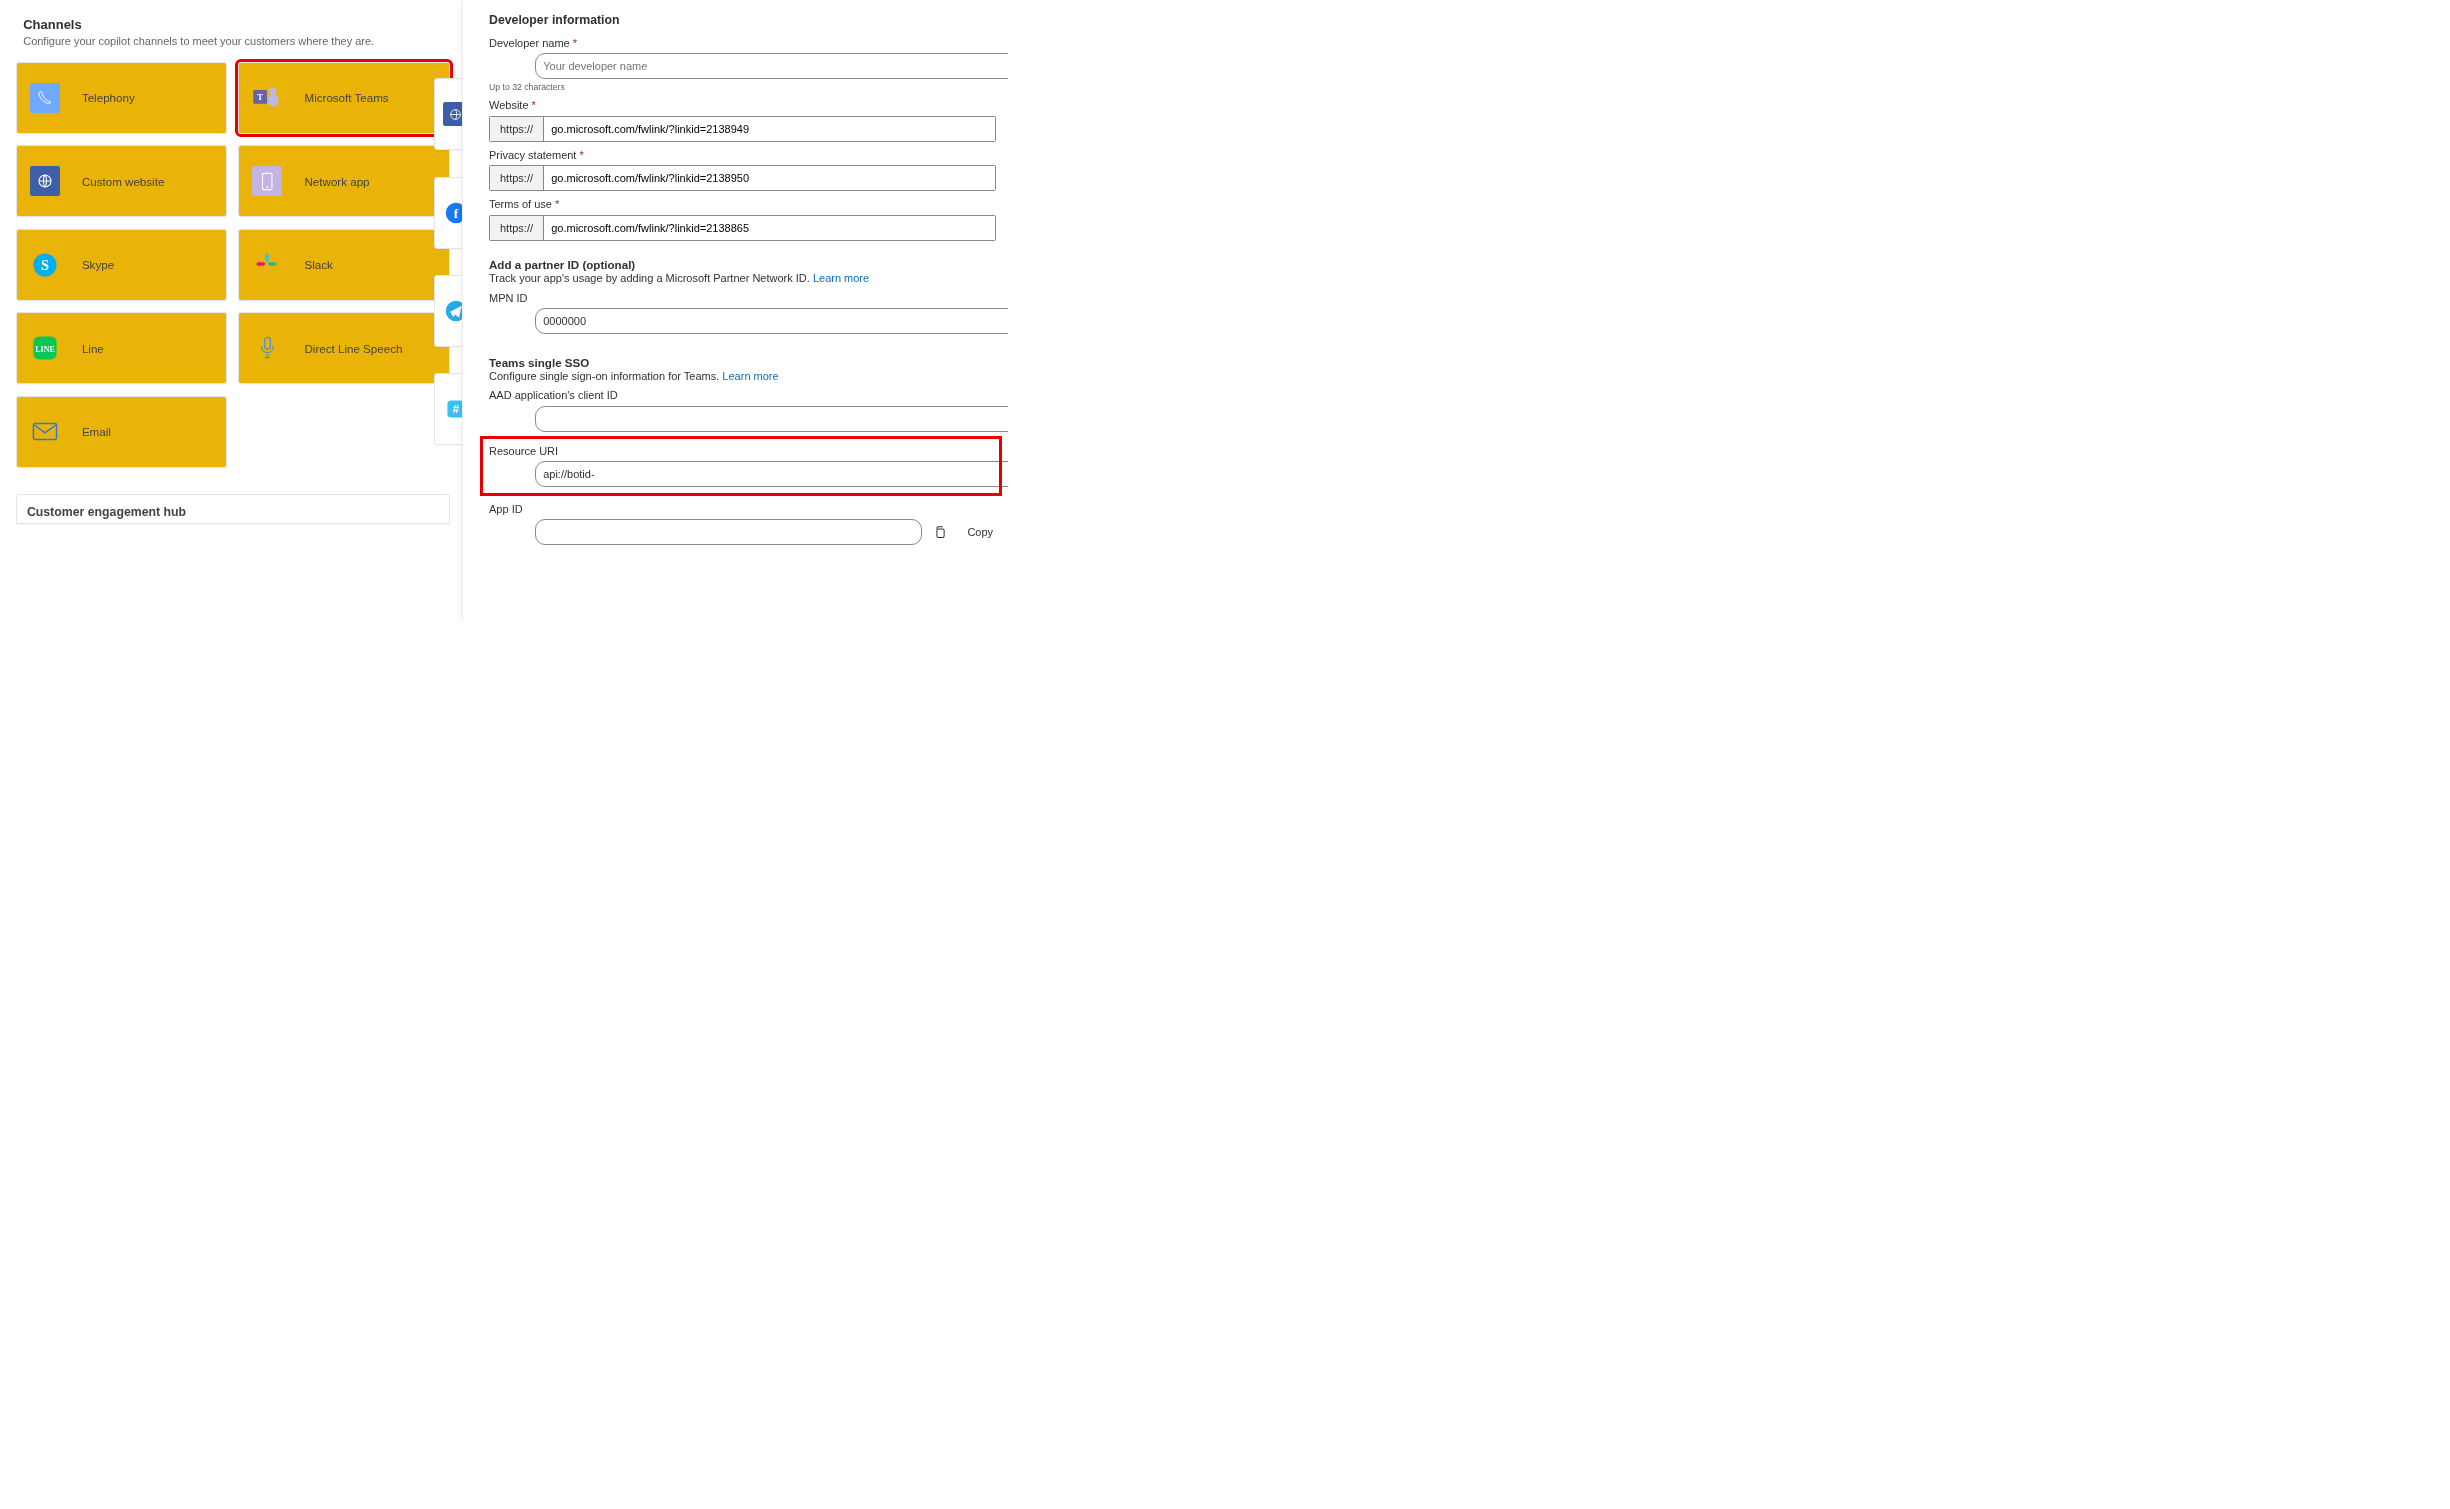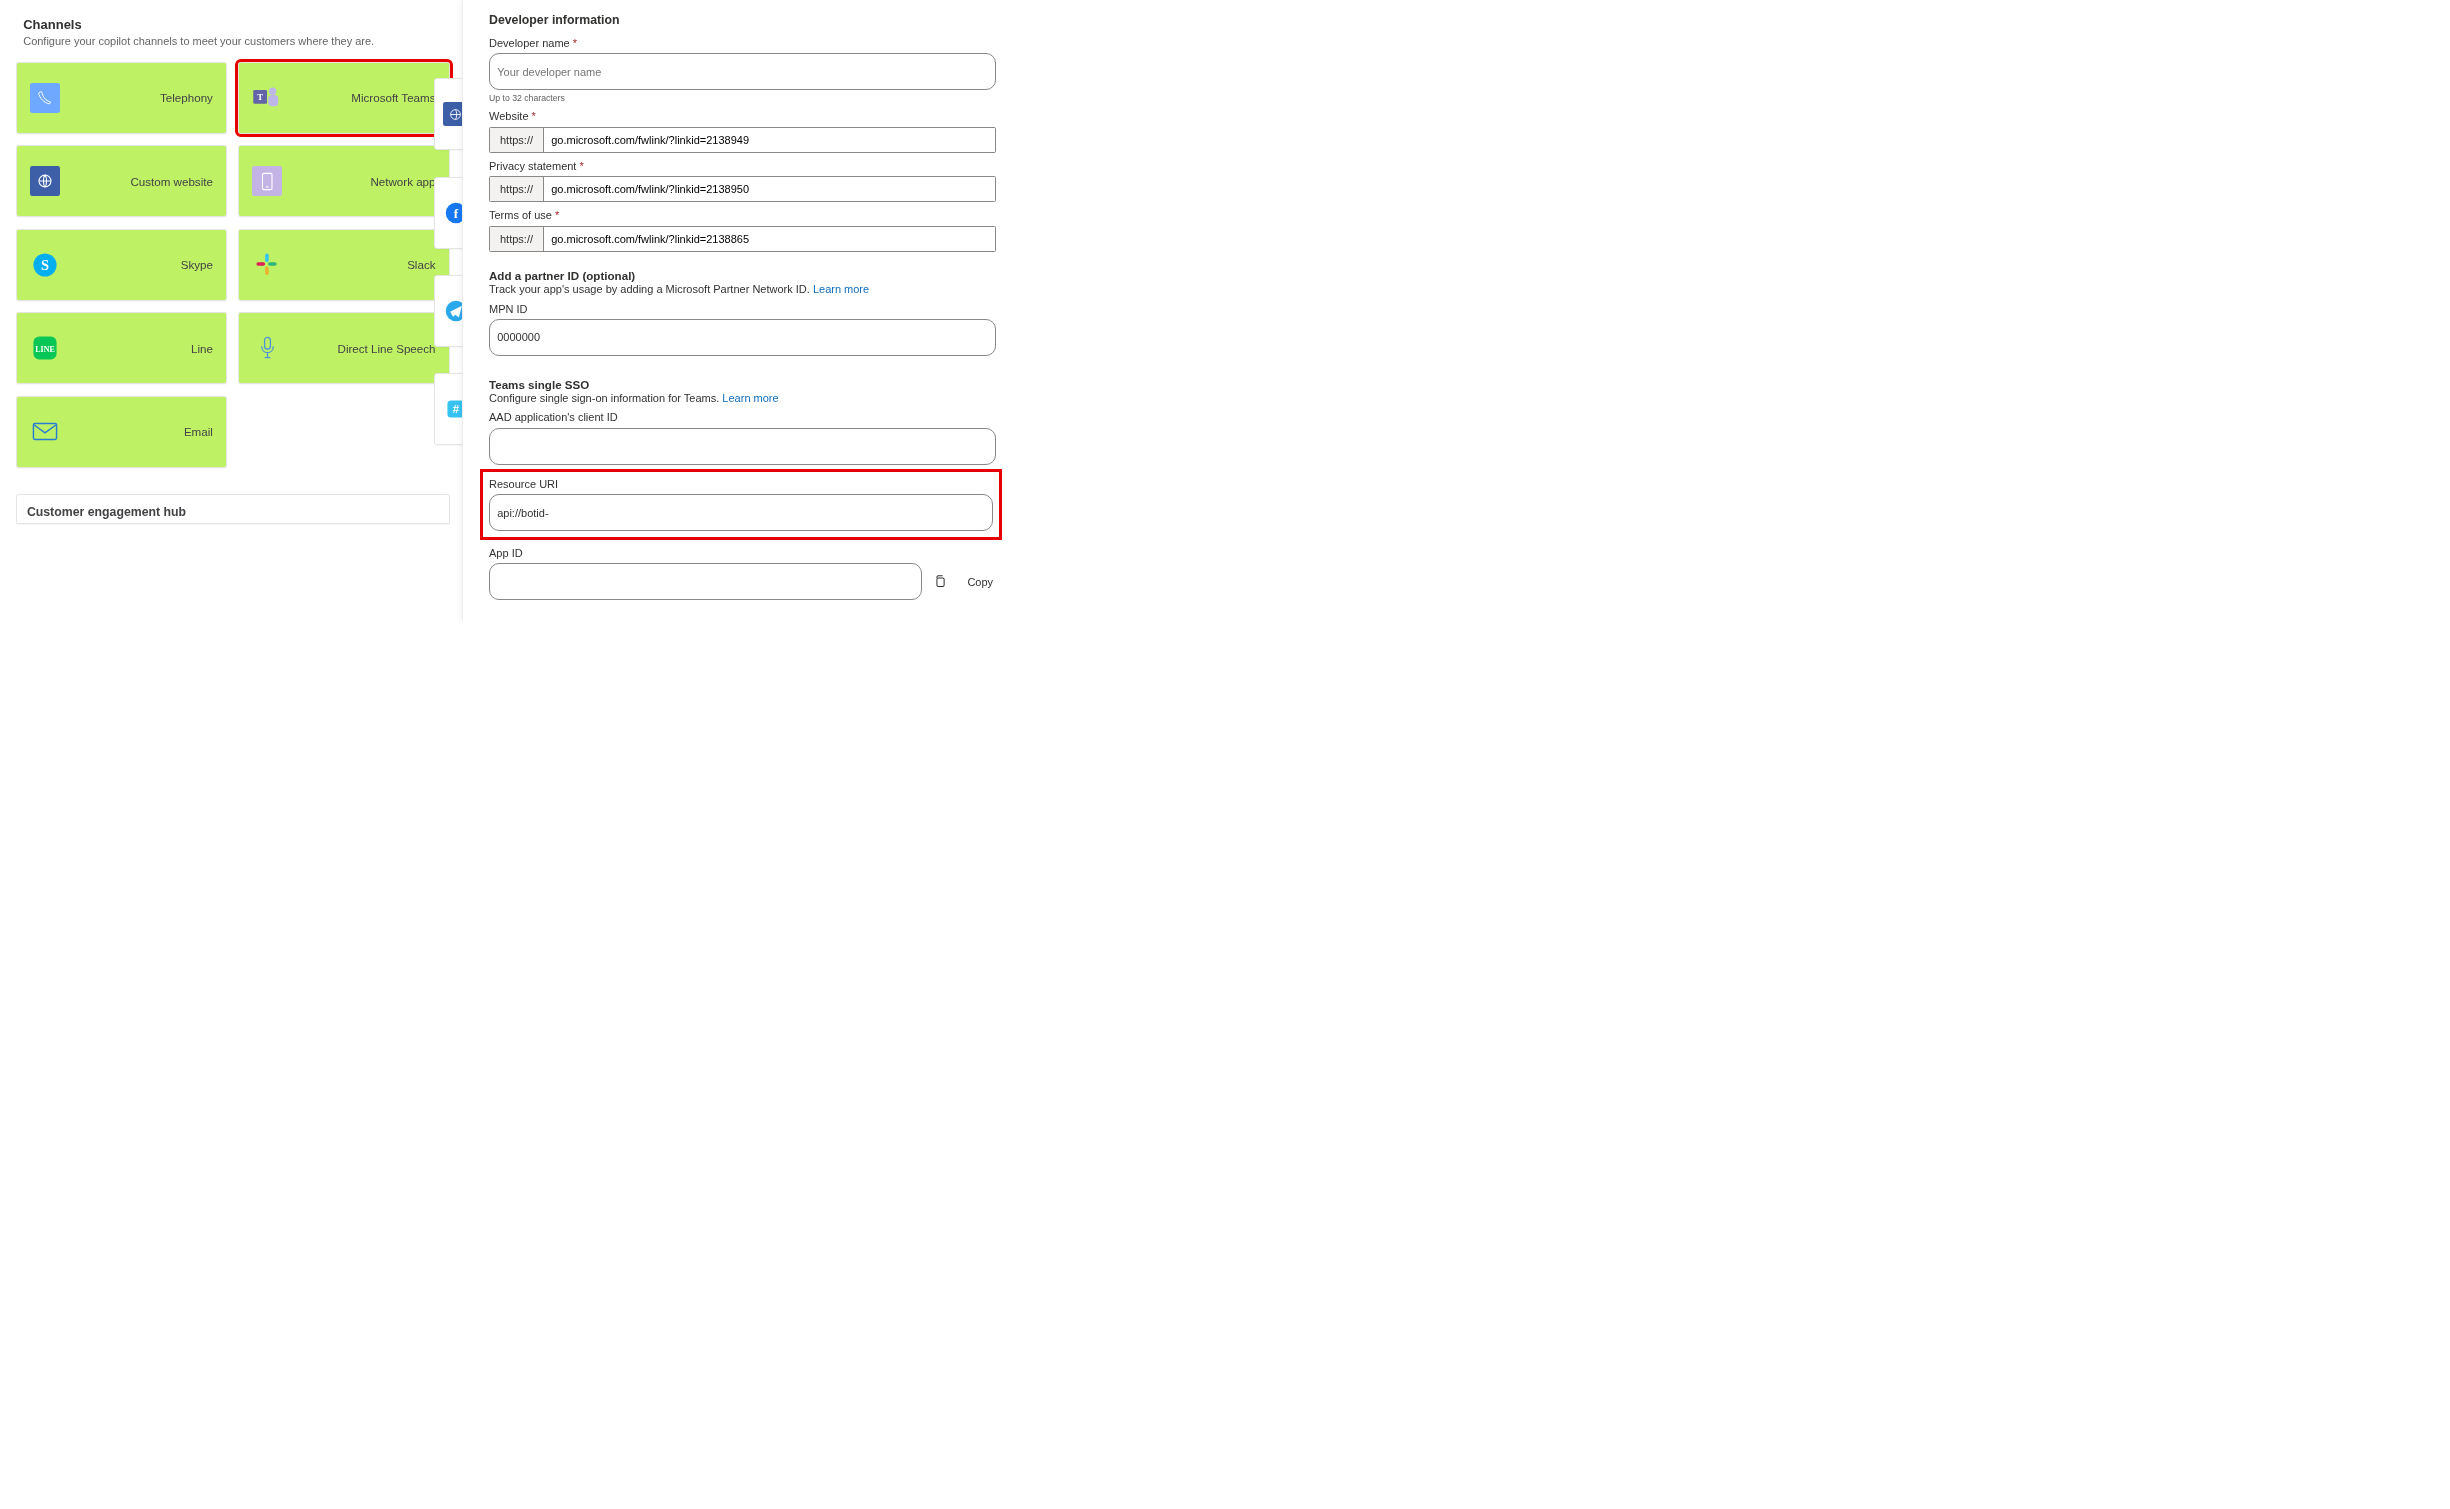--- a/index.html
+++ b/index.html
@@ -36,27 +36,26 @@
   .tiles {
     display: grid;
     grid-template-columns: 1fr 1fr;
     gap: 11.6px;
     padding: 0 7.2px;
   }
   .tile {
     border: 0.7px solid #e5e5e5;
     border-radius: 2.9px;
     box-shadow: 0 0.7px 1.4px rgba(0,0,0,0.04);
-    background: #bef264;
+    background: #eab308;
     display: flex;
     align-items: center;
     height: 72px;
     padding: 0 13px;
     cursor: pointer;
-    justify-content: space-between;
   }
   .tile .ic {
     width: 30px;
     height: 30px;
     display: flex;
     align-items: center;
     justify-content: center;
     border-radius: 2.2px;
     flex-shrink: 0;
     margin-right: 22px;
@@ -116,27 +115,28 @@
     font-size: 11px;
     margin: 7.2px 0 4.3px 0;
     color: #323130;
   }
   .req::after {
     content: " *";
     color: #a4262c;
   }
   .input, .url-input, .static-input {
     width: 100%;
-    height: 37px;
+    height: 26px;
     border: 0.7px solid #8a8886;
     border-radius: 10px;
     font-size: 11px;
     padding: 0 7.2px;
     outline: none;
     color: #323130;
+    margin-left: 46px;
   }
   .hint {
     font-size: 8.7px;
     color: #605e5c;
     margin-top: 2.9px;
   }
   .url-row {
     display: flex;
     width: 100%;
     border: 0.7px solid #8a8886;

